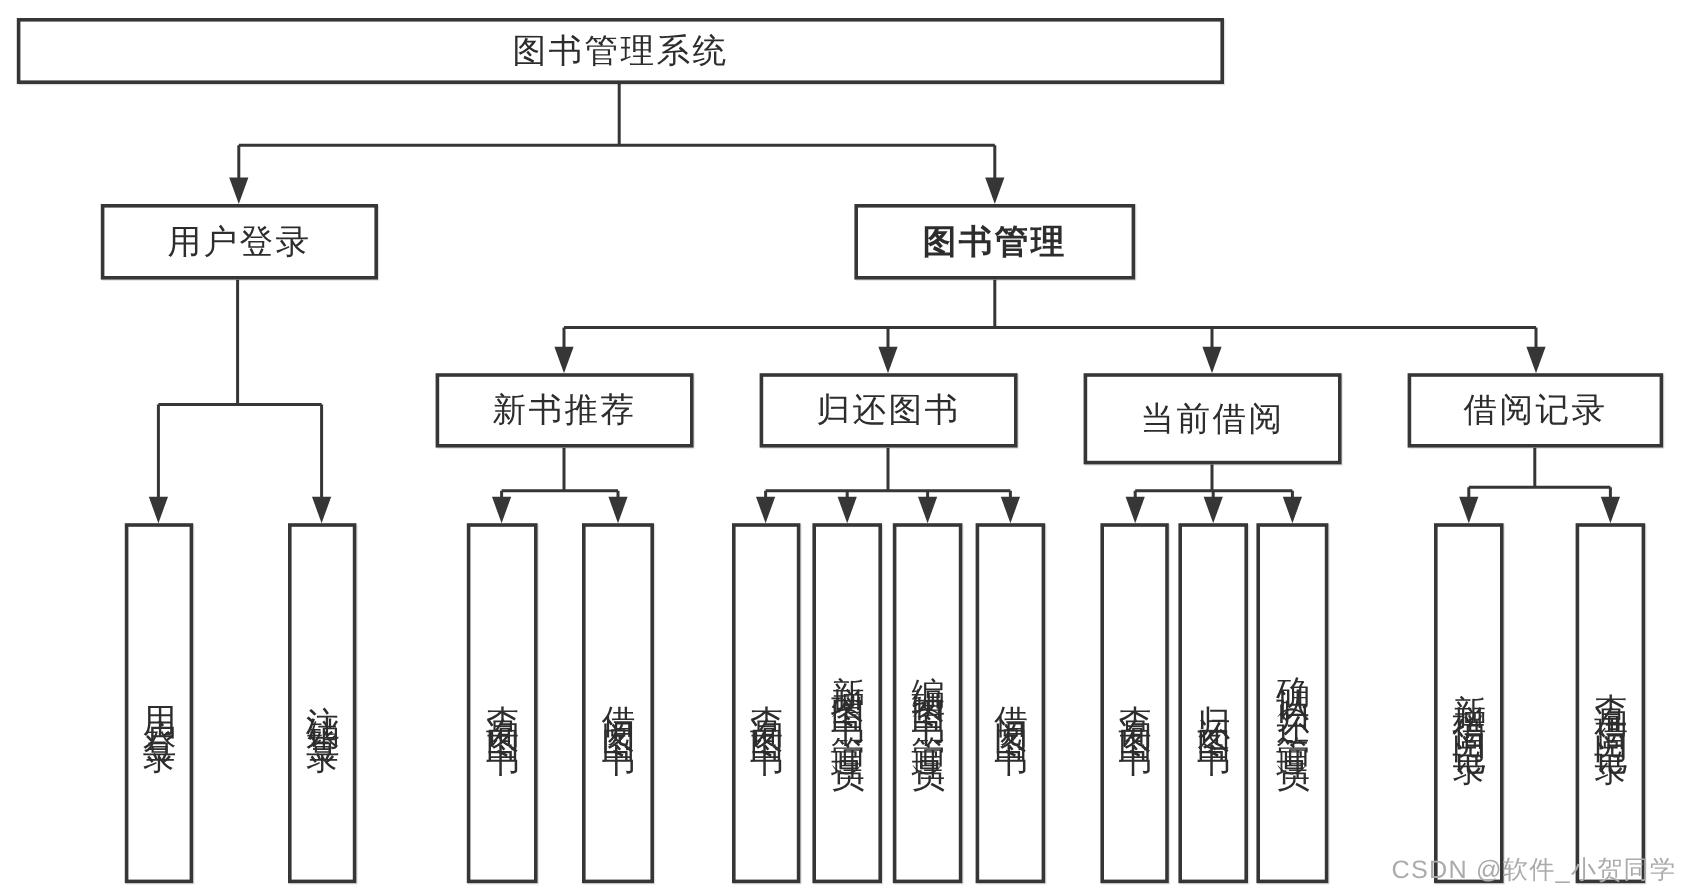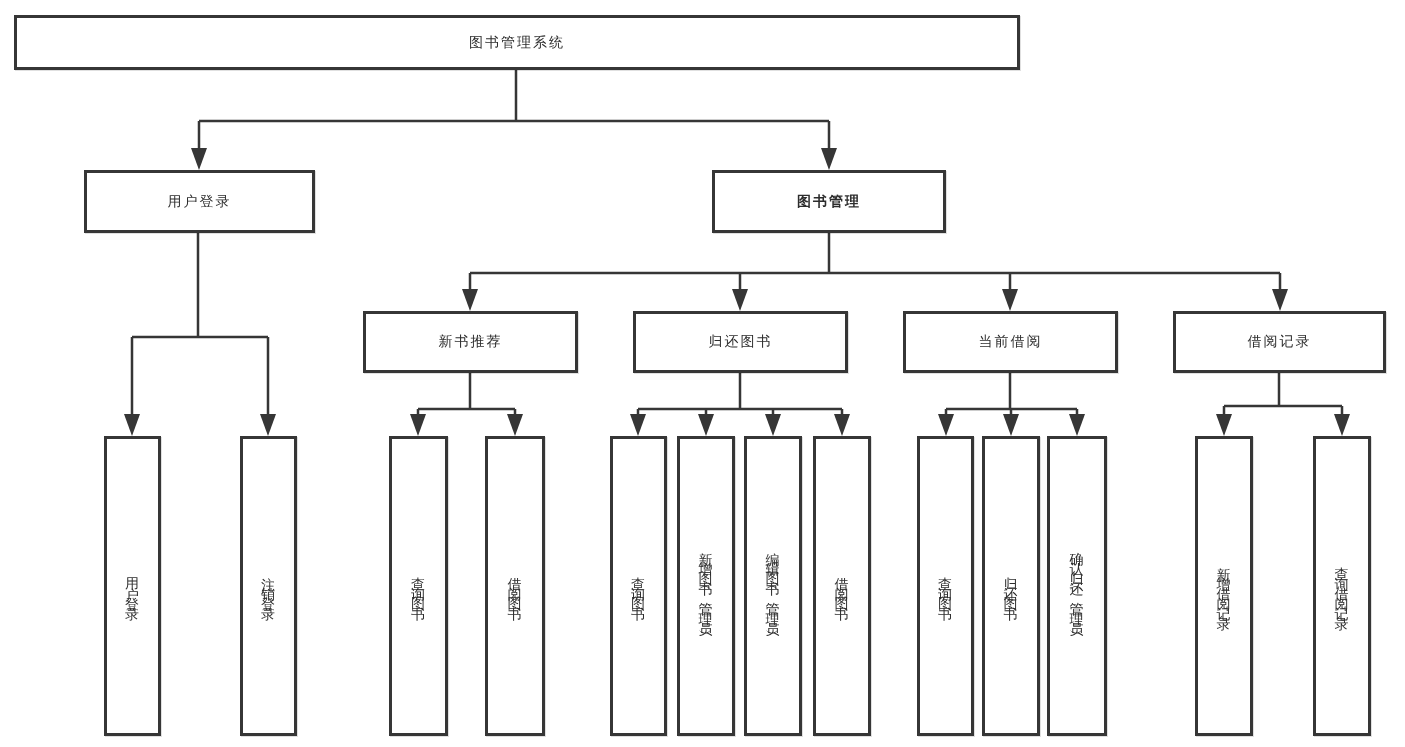--- a/index.html
+++ b/index.html
@@ -28,40 +28,40 @@
     box-sizing: border-box;
     background: #ffffff;
     border: 3px solid #363636;
     display: flex;
     align-items: center;
     justify-content: center;
     box-shadow: 1px 1px 0 rgba(0,0,0,0.12);
   }
   .node .lbl {
     color: #2d2d2d;
-    font-size: 14px;
+    font-size: 28px;
     letter-spacing: 2px;
     white-space: nowrap;
   }
   .node.v .lbl {
     writing-mode: vertical-rl;
     text-orientation: mixed;
     letter-spacing: 10px;
     line-height: 1;
     white-space: normal;
   }
   
   .n-root  { left: 14px;  top: 15px;  width: 1006px; height: 55px; }
   
   .n-l2a   { left: 84px;  top: 170px; width: 231px;  height: 63px; }
   .n-l2b   { left: 712px; top: 170px; width: 234px;  height: 63px; font-weight: bold; }
   
   .n-l3a   { left: 363px;  top: 311px; width: 215px; height: 62px; }
   .n-l3b   { left: 633px;  top: 311px; width: 215px; height: 62px; }
-  .n-l3c   { left: 903px;  top: 311px; width: 215px; height: 62px; }
+  .n-l3c   { left: 903px;  top: 311px; width: 215px; height: 76px; }
   .n-l3d   { left: 1173px; top: 311px; width: 213px; height: 62px; }
   
   .node.v  { top: 436px; height: 300px; }
   .n-g1a { left: 104px;  width: 57px; }
   .n-g1b { left: 240px;  width: 57px; }
   .n-g2a { left: 389px;  width: 59px; }
   .n-g2b { left: 485px;  width: 60px; }
   .n-g3a { left: 610px;  width: 57px; }
   .n-g3b { left: 677px;  width: 58px; }
   .n-g3c { left: 744px;  width: 58px; }
@@ -188,14 +188,15 @@
     <span class="lbl">确认归还（管理员）</span>
   </div>
 
   <div class="node v n-g5a">
     <span class="lbl">新增借阅记录</span>
   </div>
   <div class="node v n-g5b">
     <span class="lbl">查询借阅记录</span>
   </div>
 
+  <div class="watermark">CSDN @软件_小贺同学</div>
 
 </div>
 
 </body></html>

